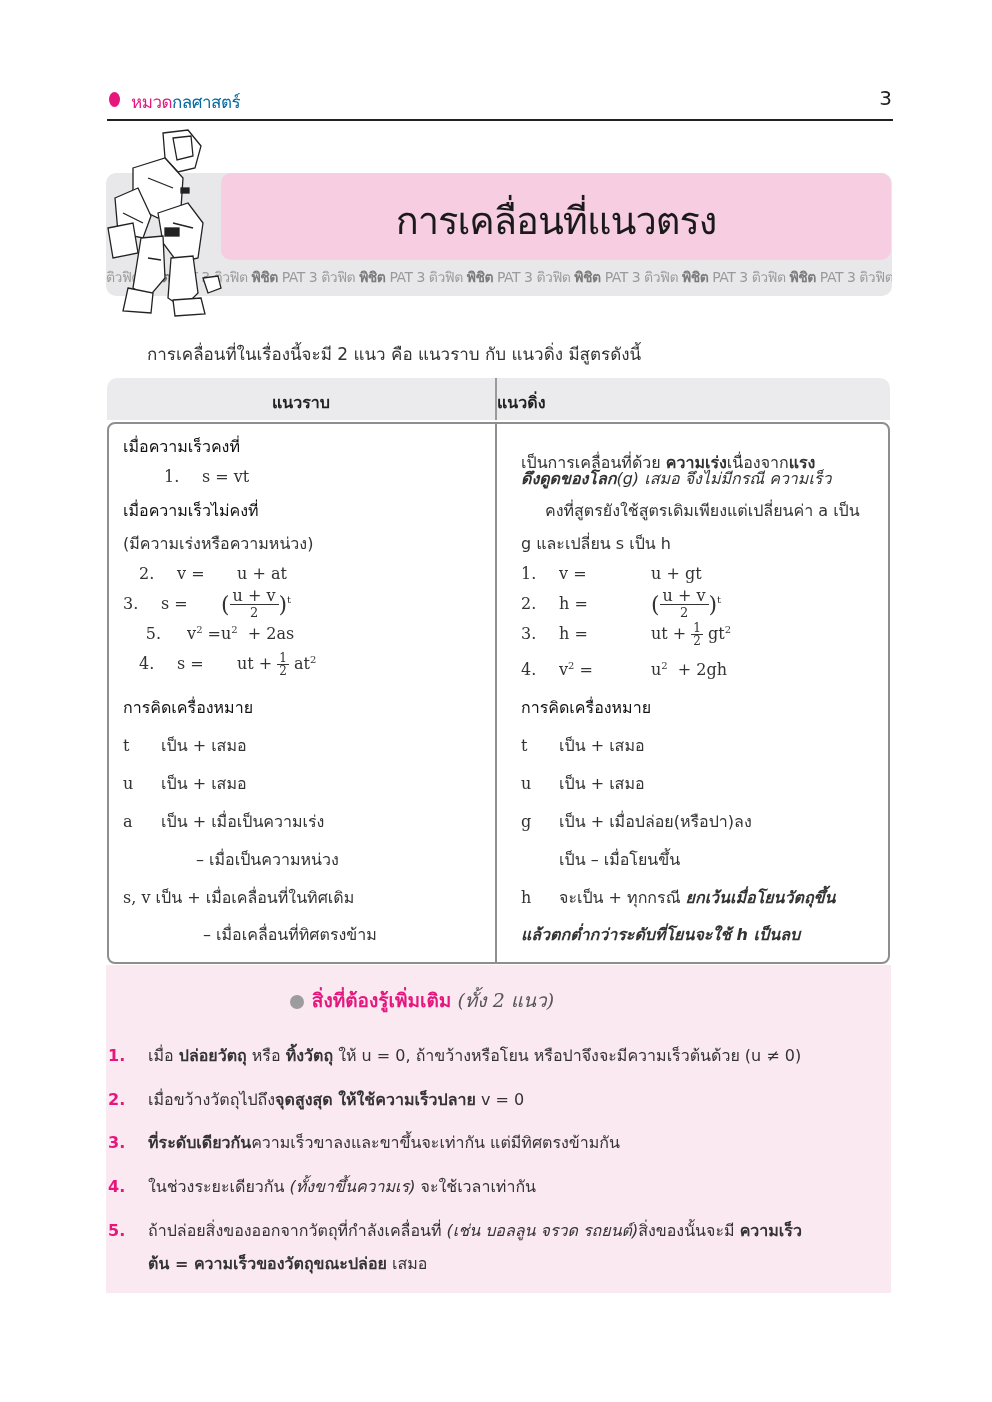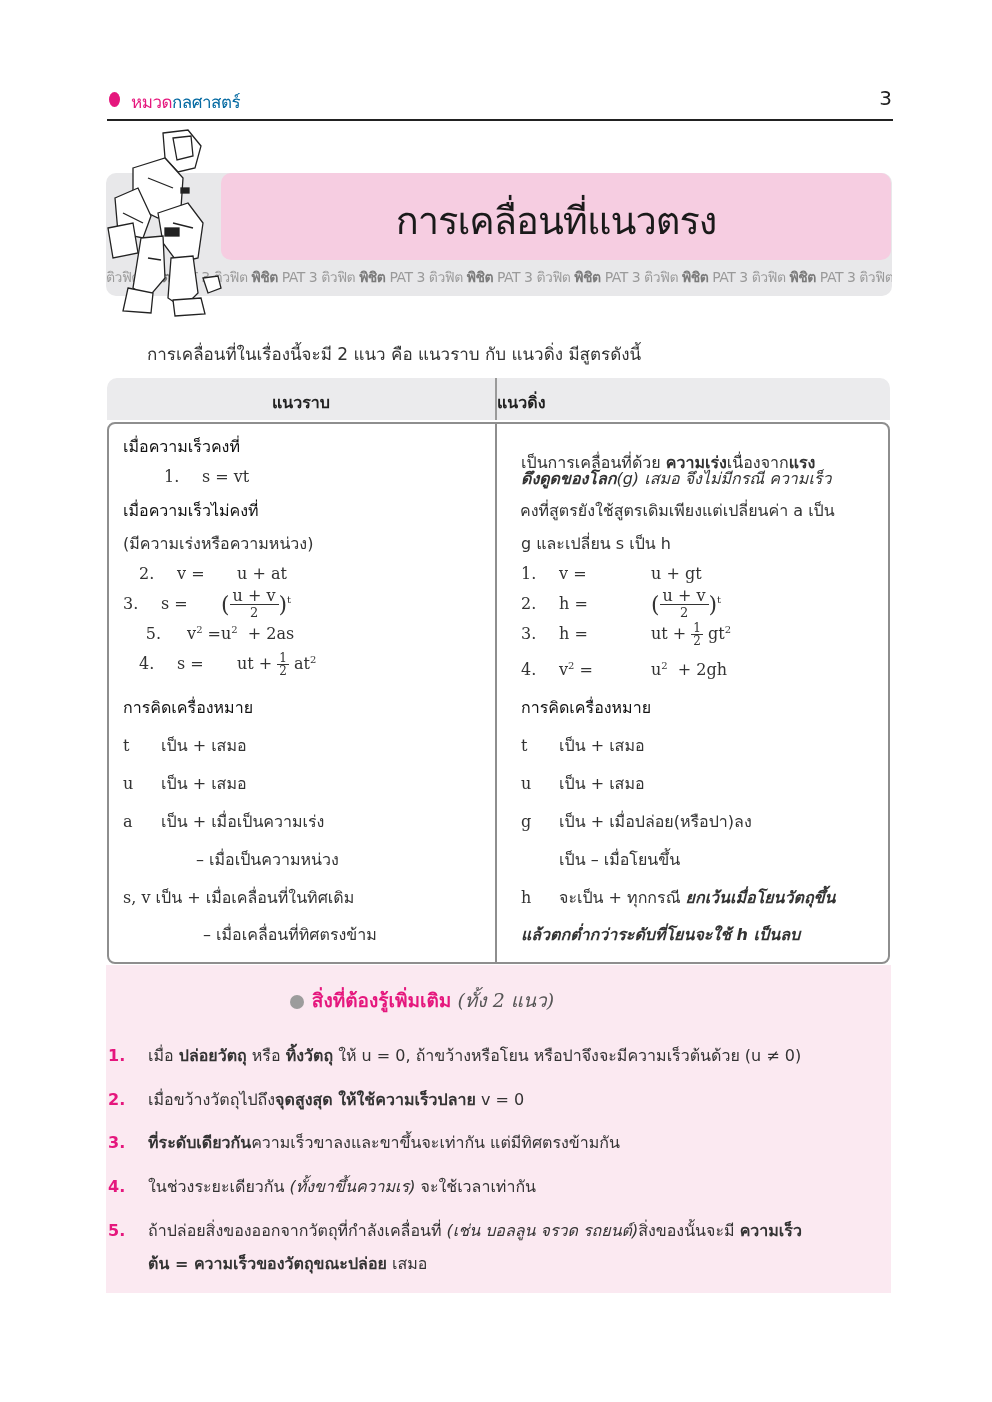--- a/index.html
+++ b/index.html
@@ -132,21 +132,21 @@
 <div class="abs th" style="left:123px;top:695px;">การคิดเครื่องหมาย</div>
 <div class="abs line" style="left:123px;top:733px;"><span class="sign-var">t</span><span class="thn">เป็น + เสมอ</span></div>
 <div class="abs line" style="left:123px;top:771px;"><span class="sign-var">u</span><span class="thn">เป็น + เสมอ</span></div>
 <div class="abs line" style="left:123px;top:809px;"><span class="sign-var">a</span><span class="thn">เป็น + เมื่อเป็นความเร่ง</span></div>
 <div class="abs line" style="left:196px;top:847px;"><span class="thn">–  เมื่อเป็นความหน่วง</span></div>
 <div class="abs line" style="left:123px;top:885px;"><span>s, v</span> <span class="thn">เป็น + เมื่อเคลื่อนที่ในทิศเดิม</span></div>
 <div class="abs line" style="left:203px;top:922px;"><span class="thn">– เมื่อเคลื่อนที่ทิศตรงข้าม</span></div>
 
 <div class="abs thn" style="left:521px;top:434px;margin-top:16px;"><span>เป็นการเคลื่อนที่ด้วย </span><span class="b">ความเร่ง</span><span>เนื่องจาก</span><span class="b">แรง</span></div>
 <div class="abs thn" style="left:521px;top:466px;font-style:italic;"><span class="b">ดึงดูดของโลก</span><span>(g) เสมอ จึงไม่มีกรณี ความเร็ว</span></div>
-<div class="abs thn" style="left:520px;top:498px;">คงที่สูตรยังใช้สูตรเดิมเพียงแต่เปลี่ยนค่า a เป็น</div>
+<div class="abs thn" style="left:545px;top:498px;">คงที่สูตรยังใช้สูตรเดิมเพียงแต่เปลี่ยนค่า a เป็น</div>
 <div class="abs thn" style="left:521px;top:531px;">g และเปลี่ยน s เป็น h</div>
 
 <div class="abs line" style="left:521px;top:564px;">
   <span class="eq-num">1.</span><span class="eq-lhs" style="width:92px">v =</span><span>u + gt</span>
 </div>
 <div class="abs line" style="left:521px;top:588px;">
   <span class="eq-num">2.</span><span class="eq-lhs" style="width:92px">h =</span><span class="paren">(</span><span class="bigfrac"><span class="n">u + v</span><span class="d">2</span></span><span class="paren">)</span><sup>t</sup>
 </div>
 <div class="abs line" style="left:521px;top:622px;">
   <span class="eq-num">3.</span><span class="eq-lhs" style="width:92px">h =</span><span>ut  +</span> <span class="frac"><span class="n">1</span><span class="d">2</span></span> <span>gt</span><sup>2</sup>

